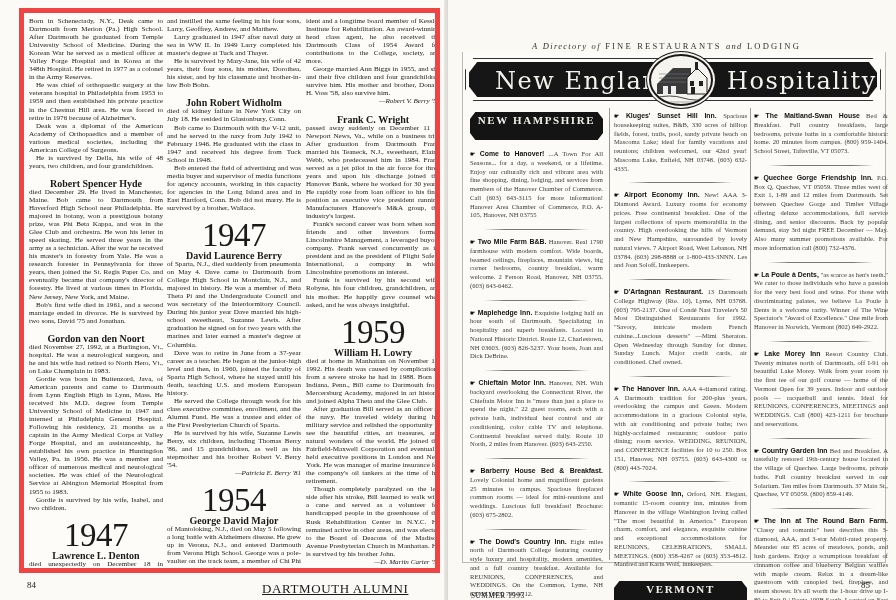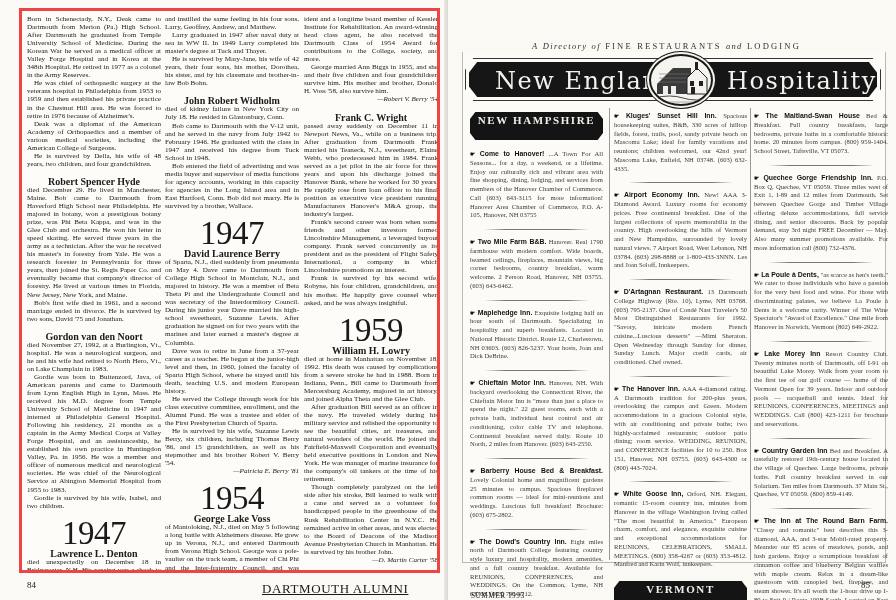--- a/index.html
+++ b/index.html
@@ -7,21 +7,21 @@
   body { position: relative; font-family: "Liberation Serif", "DejaVu Serif", serif; color: #1a1a1a; }
 
   .page { position: absolute; top: 0; height: 600px; background: #fbfaf6; }
   .page-left { left: 0; width: 448px; }
   .page-right { left: 448px; width: 448px; background: #faf9f4; }
   .gutter { position: absolute; left: 444px; top: 0; width: 8px; height: 600px;
     background: linear-gradient(to right, #e9e8e3, #d8d7d1 50%, #eceae4); }
 
   
   .lp-frame { position: absolute; left: 19px; top: 8px; width: 421px; height: 565px;
-    border: 3px solid #ef4444; background: #fdfcf8; overflow: hidden; }
+    border: 5px solid #ef4444; background: #fdfcf8; overflow: hidden; }
   .lp-col { position: absolute; top: 4px; width: 134px; height: 555px; overflow: hidden;
     font-size: 7.1px; line-height: 8.05px; text-align: justify; hyphens: auto; }
   .lp-col.c1 { left: 5px; }
   .lp-col.c2 { left: 143px; }
   .lp-col.c3 { left: 282px; }
   .lp-col p { text-indent: 0; margin: 0; }
   .lp-col p.ind { text-indent: 7px; }
   .ob-name { font-weight: bold; text-align: center; font-size: 10px; margin-top: 9px; line-height: 9px; }
   .ob-year { font-size: 33px; line-height: 30px; text-align: center; font-weight: normal; margin-top: 8px; letter-spacing: -0.5px; }
   .ob-year + .ob-name { margin-top: 1px; }
@@ -91,21 +91,21 @@
         <p class="ind">Bob came to Dartmouth with the V-12 unit, and he served in the navy from July 1942 to February 1946. He graduated with the class in 1947 and received his degree from Tuck School in 1948.</p>
         <p class="ind">Bob entered the field of advertising and was media buyer and supervisor of media functions for agency accounts, working in this capacity for agencies in the Long Island area and in East Hartford, Conn. Bob did not marry. He is survived by a brother, Wallace.</p>
         <h2 class="ob-year">1947</h2>
         <h3 class="ob-name">David Laurence Berry</h3>
         <p class="">of Sparta, N.J., died suddenly from pneumonia on May 4. Dave came to Dartmouth from College High School in Montclair, N.J., and majored in history. He was a member of Beta Theta Pi and the Undergraduate Council and was secretary of the Interdormitory Council. During his junior year Dave married his high-school sweetheart, Suzanne Lewis. After graduation he signed on for two years with the marines and later earned a master's degree at Columbia.</p>
         <p class="ind">Dave was to retire in June from a 37-year career as a teacher. He began at the junior-high level and then, in 1960, joined the faculty of Sparta High School, where he stayed until his death, teaching U.S. and modern European history.</p>
         <p class="ind">He served the College through work for his class executive committee, enrollment, and the Alumni Fund. He was a trustee and elder of the First Presbyterian Church of Sparta.</p>
         <p class="ind">He is survived by his wife, Suzanne Lewis Berry, six children, including Thomas Berry '86, and 15 grandchildren, as well as his stepmother and his brother Robert V. Berry '54.</p>
         <p class="ob-sig">—Patricia E. Berry '81</p>
         <h2 class="ob-year">1954</h2>
-        <h3 class="ob-name">George Lake Voss</h3>
+        <h3 class="ob-name">George David Major</h3>
         <p class="">of Mantoloking, N.J., died on May 5 following a long battle with Alzheimers disease. He grew up in Verona, N.J., and entered Dartmouth from Verona High School. George was a pole-vaulter on the track team, a member of Chi Phi and the Inter-fraternity Council, and was widely known on campus as "Gig." To know Gig was to like him.</p>
       </div>
     <div class="lp-col c3">
         <p class="">ident and a longtime board member of Kessler Institute for Rehabilitation. An award-winning head class agent, he also received the Dartmouth Class of 1954 Award for contributions to the College, society, and more.</p>
         <p class="ind">George married Ann Biggs in 1955, and she and their five children and four grandchildren survive him. His mother and brother, Donald H. Voss '58, also survive him.</p>
         <p class="ob-sig">—Robert V. Berry '54</p>
         <h3 class="ob-name">Frank C. Wright</h3>
         <p class="">passed away suddenly on December 11 in Newport News, Va., while on a business trip. After graduation from Dartmouth Frank married his Teaneck, N.J., sweetheart, Elaine Webb, who predeceased him in 1984. Frank served as a jet pilot in the air force for three years and upon his discharge joined the Hanover Bank, where he worked for 30 years. He rapidly rose from loan officer to his final position as executive vice president running Manufacturers Hanover's M&amp;A group, the industry's largest.</p>
         <p class="ind">Frank's second career was born when some friends and other investors formed Lincolnshire Management, a leveraged buyout company. Frank served concurrently as its president and as the president of Flight Safety International, a company in which Lincolnshire promotions an interest.</p>
         <p class="ind">Frank is survived by his second wife, Robyne, his four children, grandchildren, and his mother. He happily gave counsel when asked, and he was always insightful.</p>

